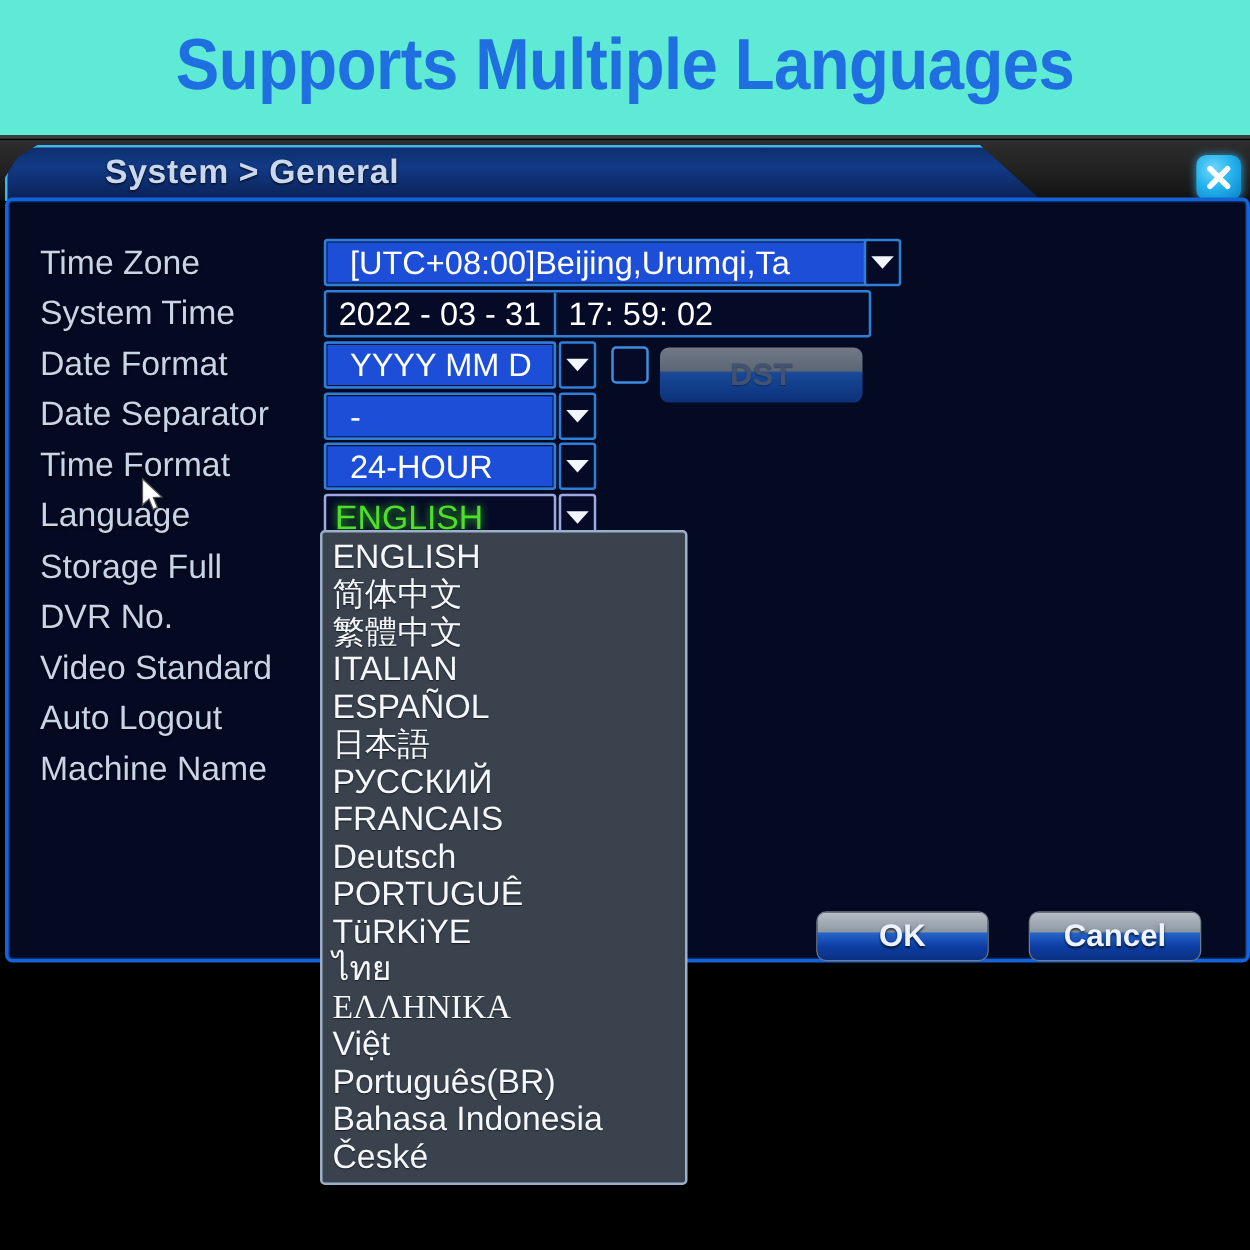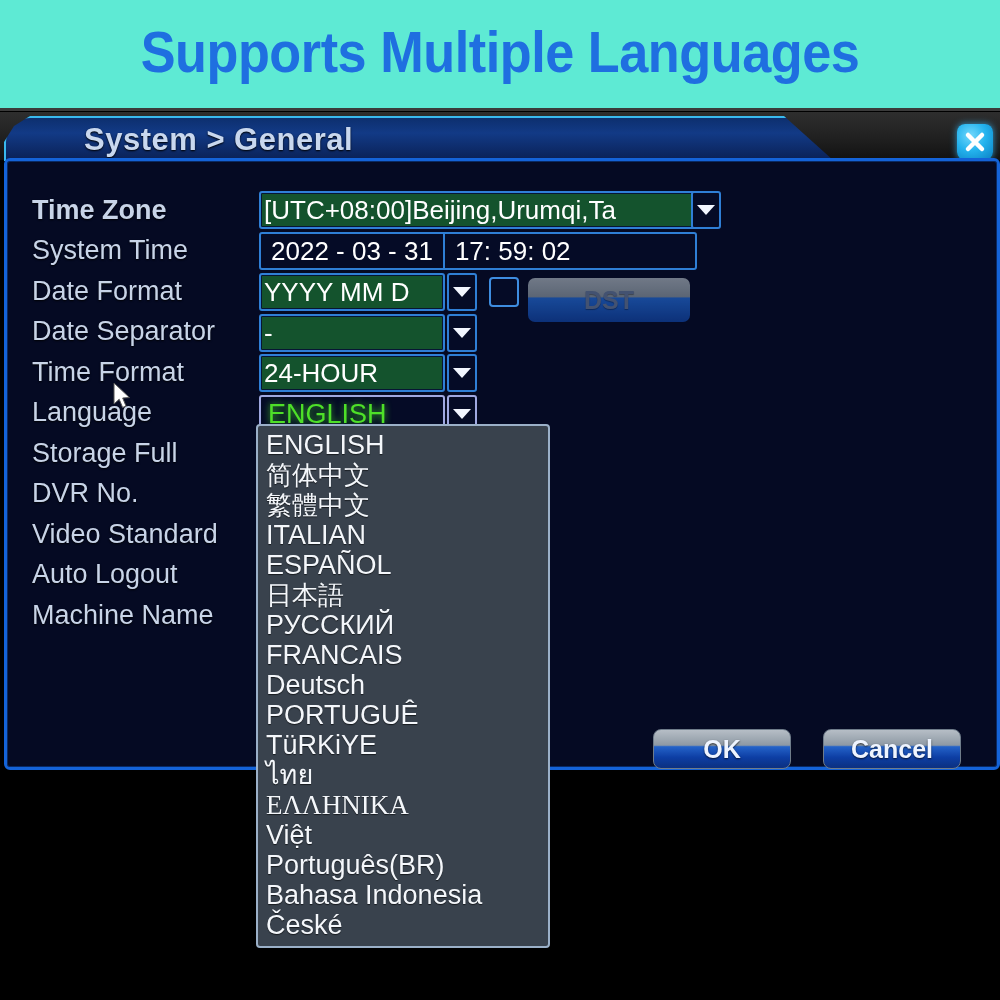--- a/index.html
+++ b/index.html
@@ -44,21 +44,21 @@
   .titletab {
     position:absolute; left:4px; top:4px; width:830px; height:45px;
     background: linear-gradient(180deg,#0d2f6e 0%, #123a86 35%, #0a2054 100%);
     border-top:2px solid #39b9ef;
     border-left:2px solid #39b9ef;
     border-top-left-radius:26px;
     clip-path: polygon(0 100%, 0 26px, 10px 10px, 26px 0, 780px 0, 830px 100%);
   }
   .titletab-text {
     position:absolute; left:84px; top:10px;
-    font-size:31px; font-weight:bold; color:#c9d8ef;
+    font-size:27px; font-weight:bold; color:#c9d8ef;
     letter-spacing:0.5px;
     text-shadow: 0 1px 2px #000;
     white-space:nowrap;
   }
   .closebtn {
     position:absolute; left:957px; top:12px; width:36px; height:36px;
     border-radius:8px;
     background: radial-gradient(circle at 38% 32%, #73d8fb 0%, #24b3ee 46%, #0a7fc2 100%);
     box-shadow: 0 0 7px rgba(60,180,240,.8);
     cursor:pointer;
@@ -74,27 +74,27 @@
   }
   .lbl {
     position:absolute;
     font-size:27px; color:#c8d4e8;
     white-space:nowrap;
     text-shadow: 0 1px 2px rgba(0,0,0,.9);
   }
 
   .field {
     position:absolute;
-    background:#14532d;
+    background:#1d4ed8;
     border:2px solid #2f7fd6;
     border-radius:3px;
     color:#ffffff;
     font-size:26px;
     display:flex; align-items:center;
-    padding-left:3px;
+    padding-left:19px;
     overflow:hidden;
     white-space:nowrap;
     box-shadow: inset 0 0 0 1px #071633;
   }
   .arrowbox {
     position:absolute;
     background:#050b26;
     border:2px solid #2f7fd6;
     border-radius:3px;
     display:flex; align-items:center; justify-content:center;
@@ -216,21 +216,21 @@
     <div class="closebtn">
       <span>
         <svg width="24" height="24" viewBox="0 0 24 24">
           <path d="M5 5 L19 19 M19 5 L5 19" stroke="#ffffff" stroke-width="4.5" stroke-linecap="round"></path>
         </svg>
       </span>
     </div>
 
     <div class="panel">
 
-      <div class="lbl" style="left:25px; top:34px;font-weight:bold;">Time Zone</div>
+      <div class="lbl" style="left:25px; top:34px;">Time Zone</div>
       <div class="lbl" style="left:25px; top:74px;">System Time</div>
       <div class="lbl" style="left:25px; top:115px;">Date Format</div>
       <div class="lbl" style="left:25px; top:155px;">Date Separator</div>
       <div class="lbl" style="left:25px; top:196px;">Time Format</div>
       <div class="lbl" style="left:25px; top:236px;">Language</div>
       <div class="lbl" style="left:25px; top:277px;">Storage Full</div>
       <div class="lbl" style="left:25px; top:317px;">DVR No.</div>
       <div class="lbl" style="left:25px; top:358px;">Video Standard</div>
       <div class="lbl" style="left:25px; top:398px;">Auto Logout</div>
       <div class="lbl" style="left:25px; top:439px;">Machine Name</div>

